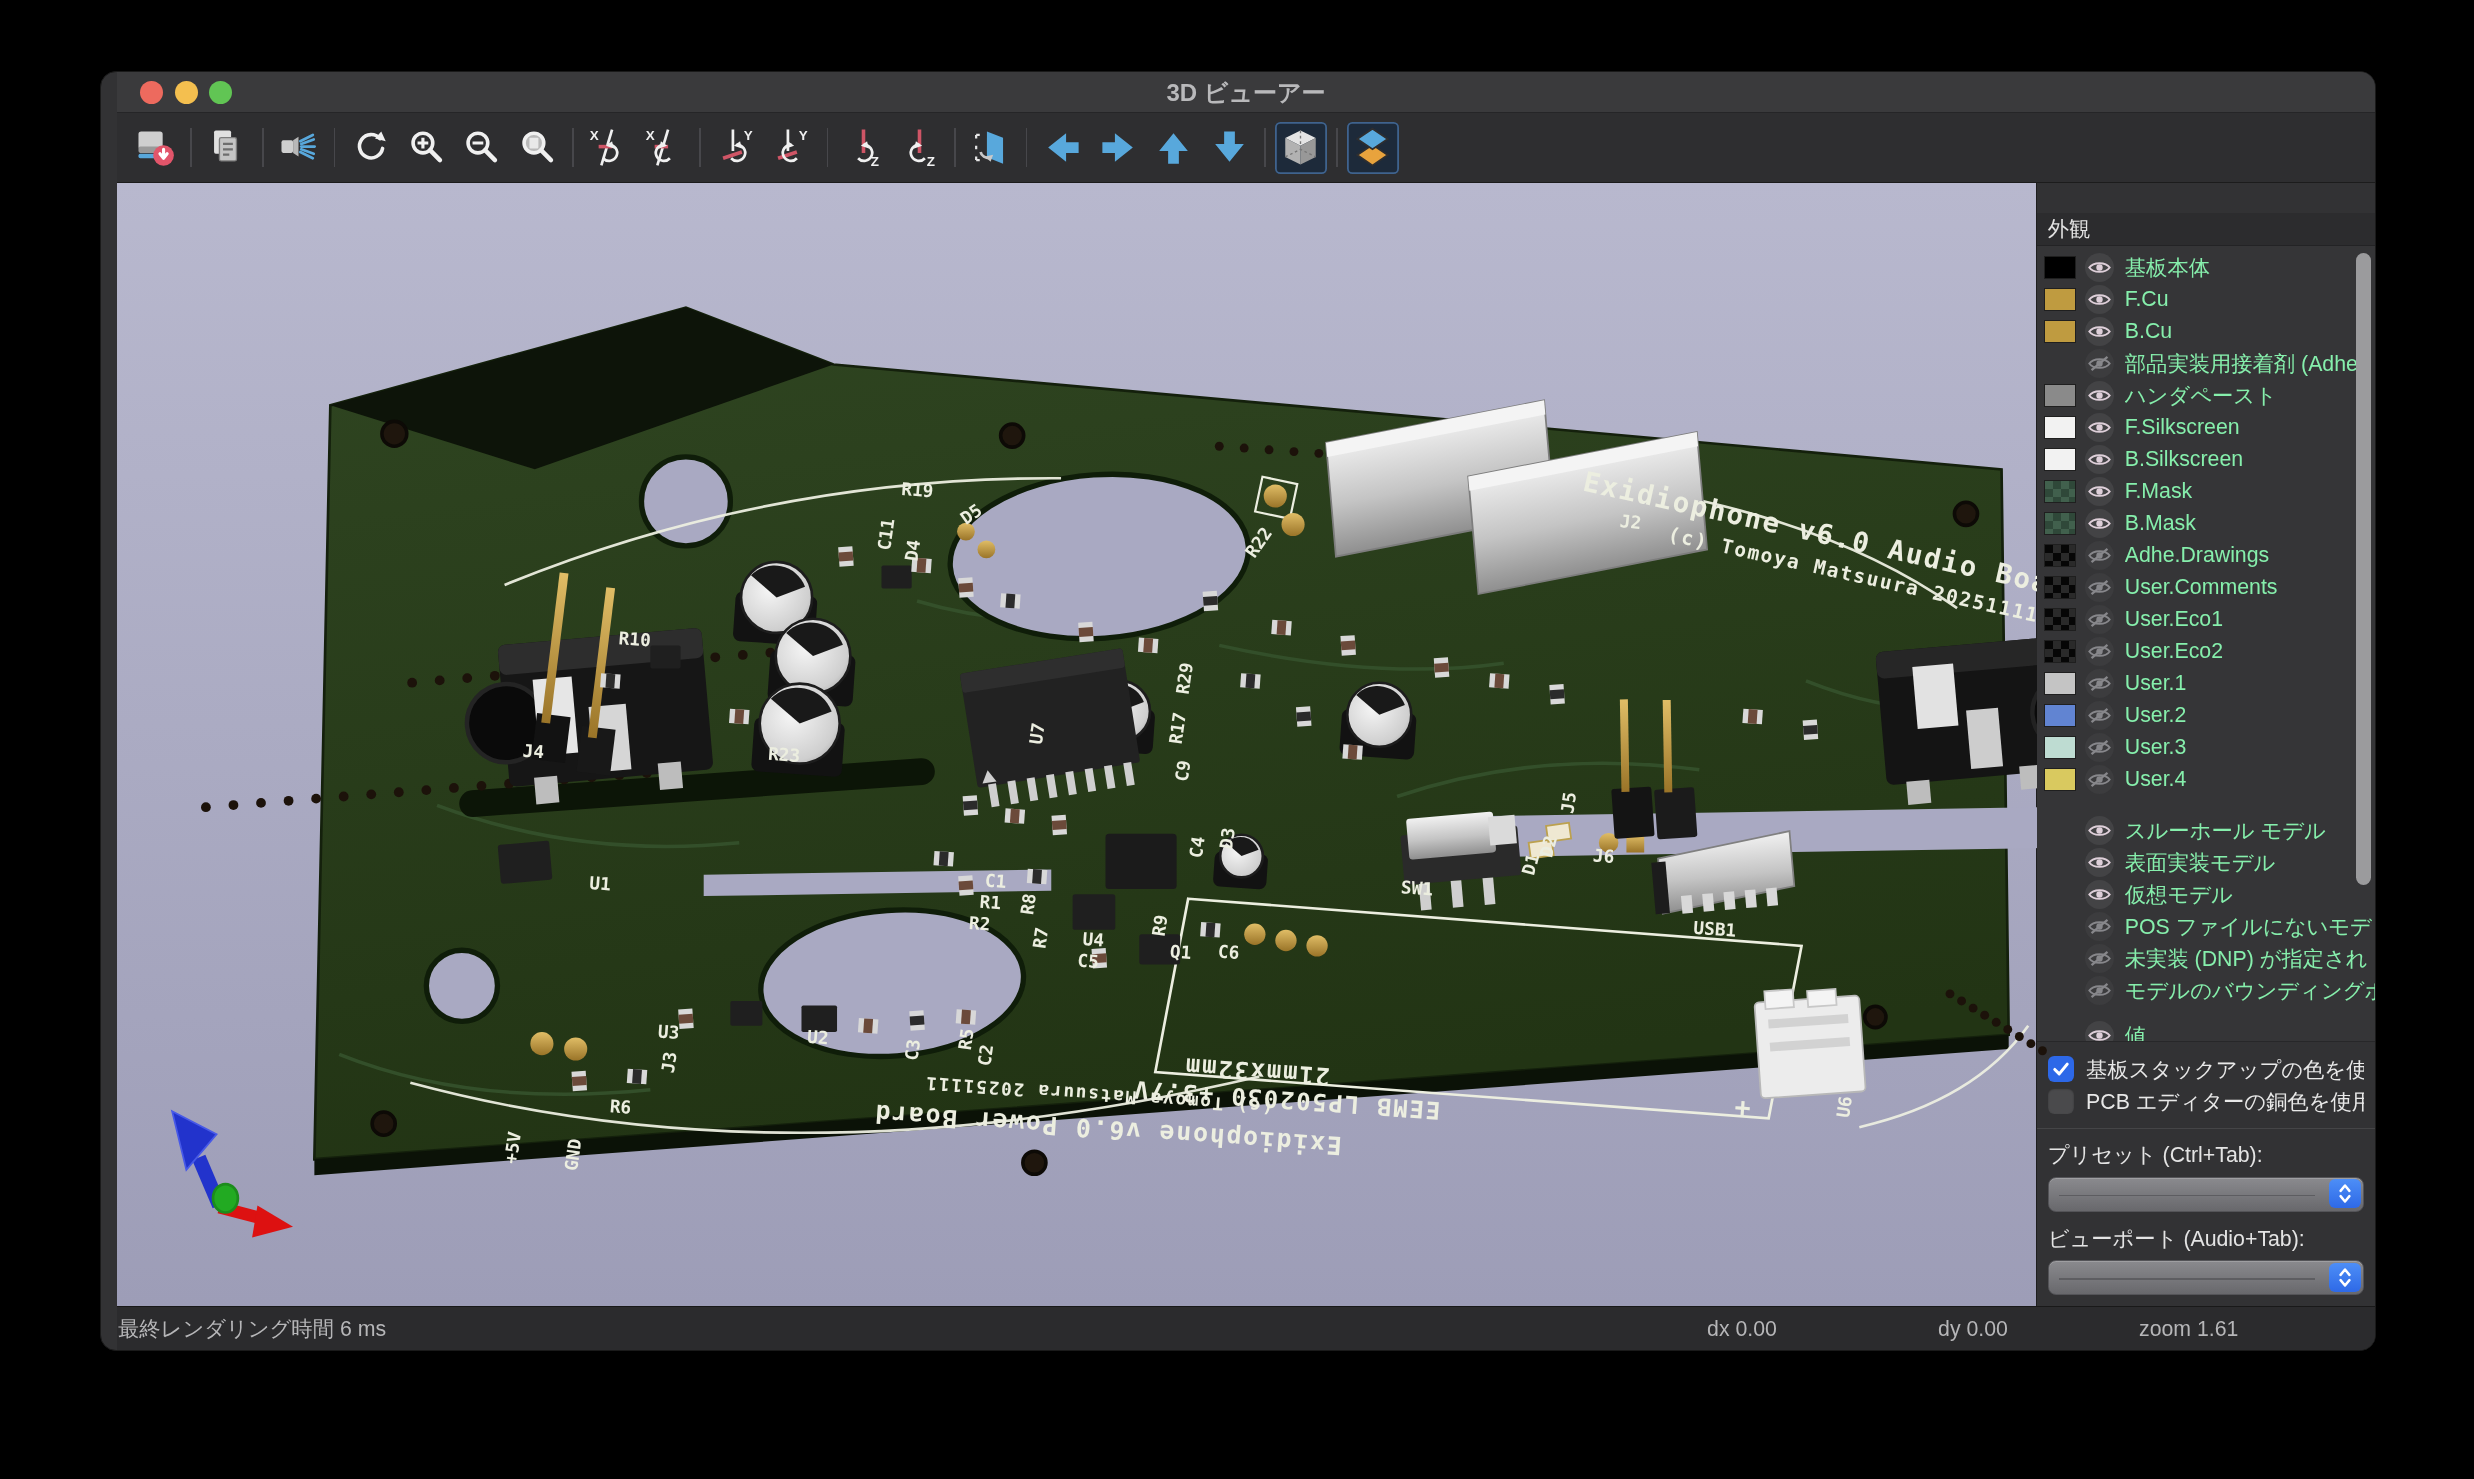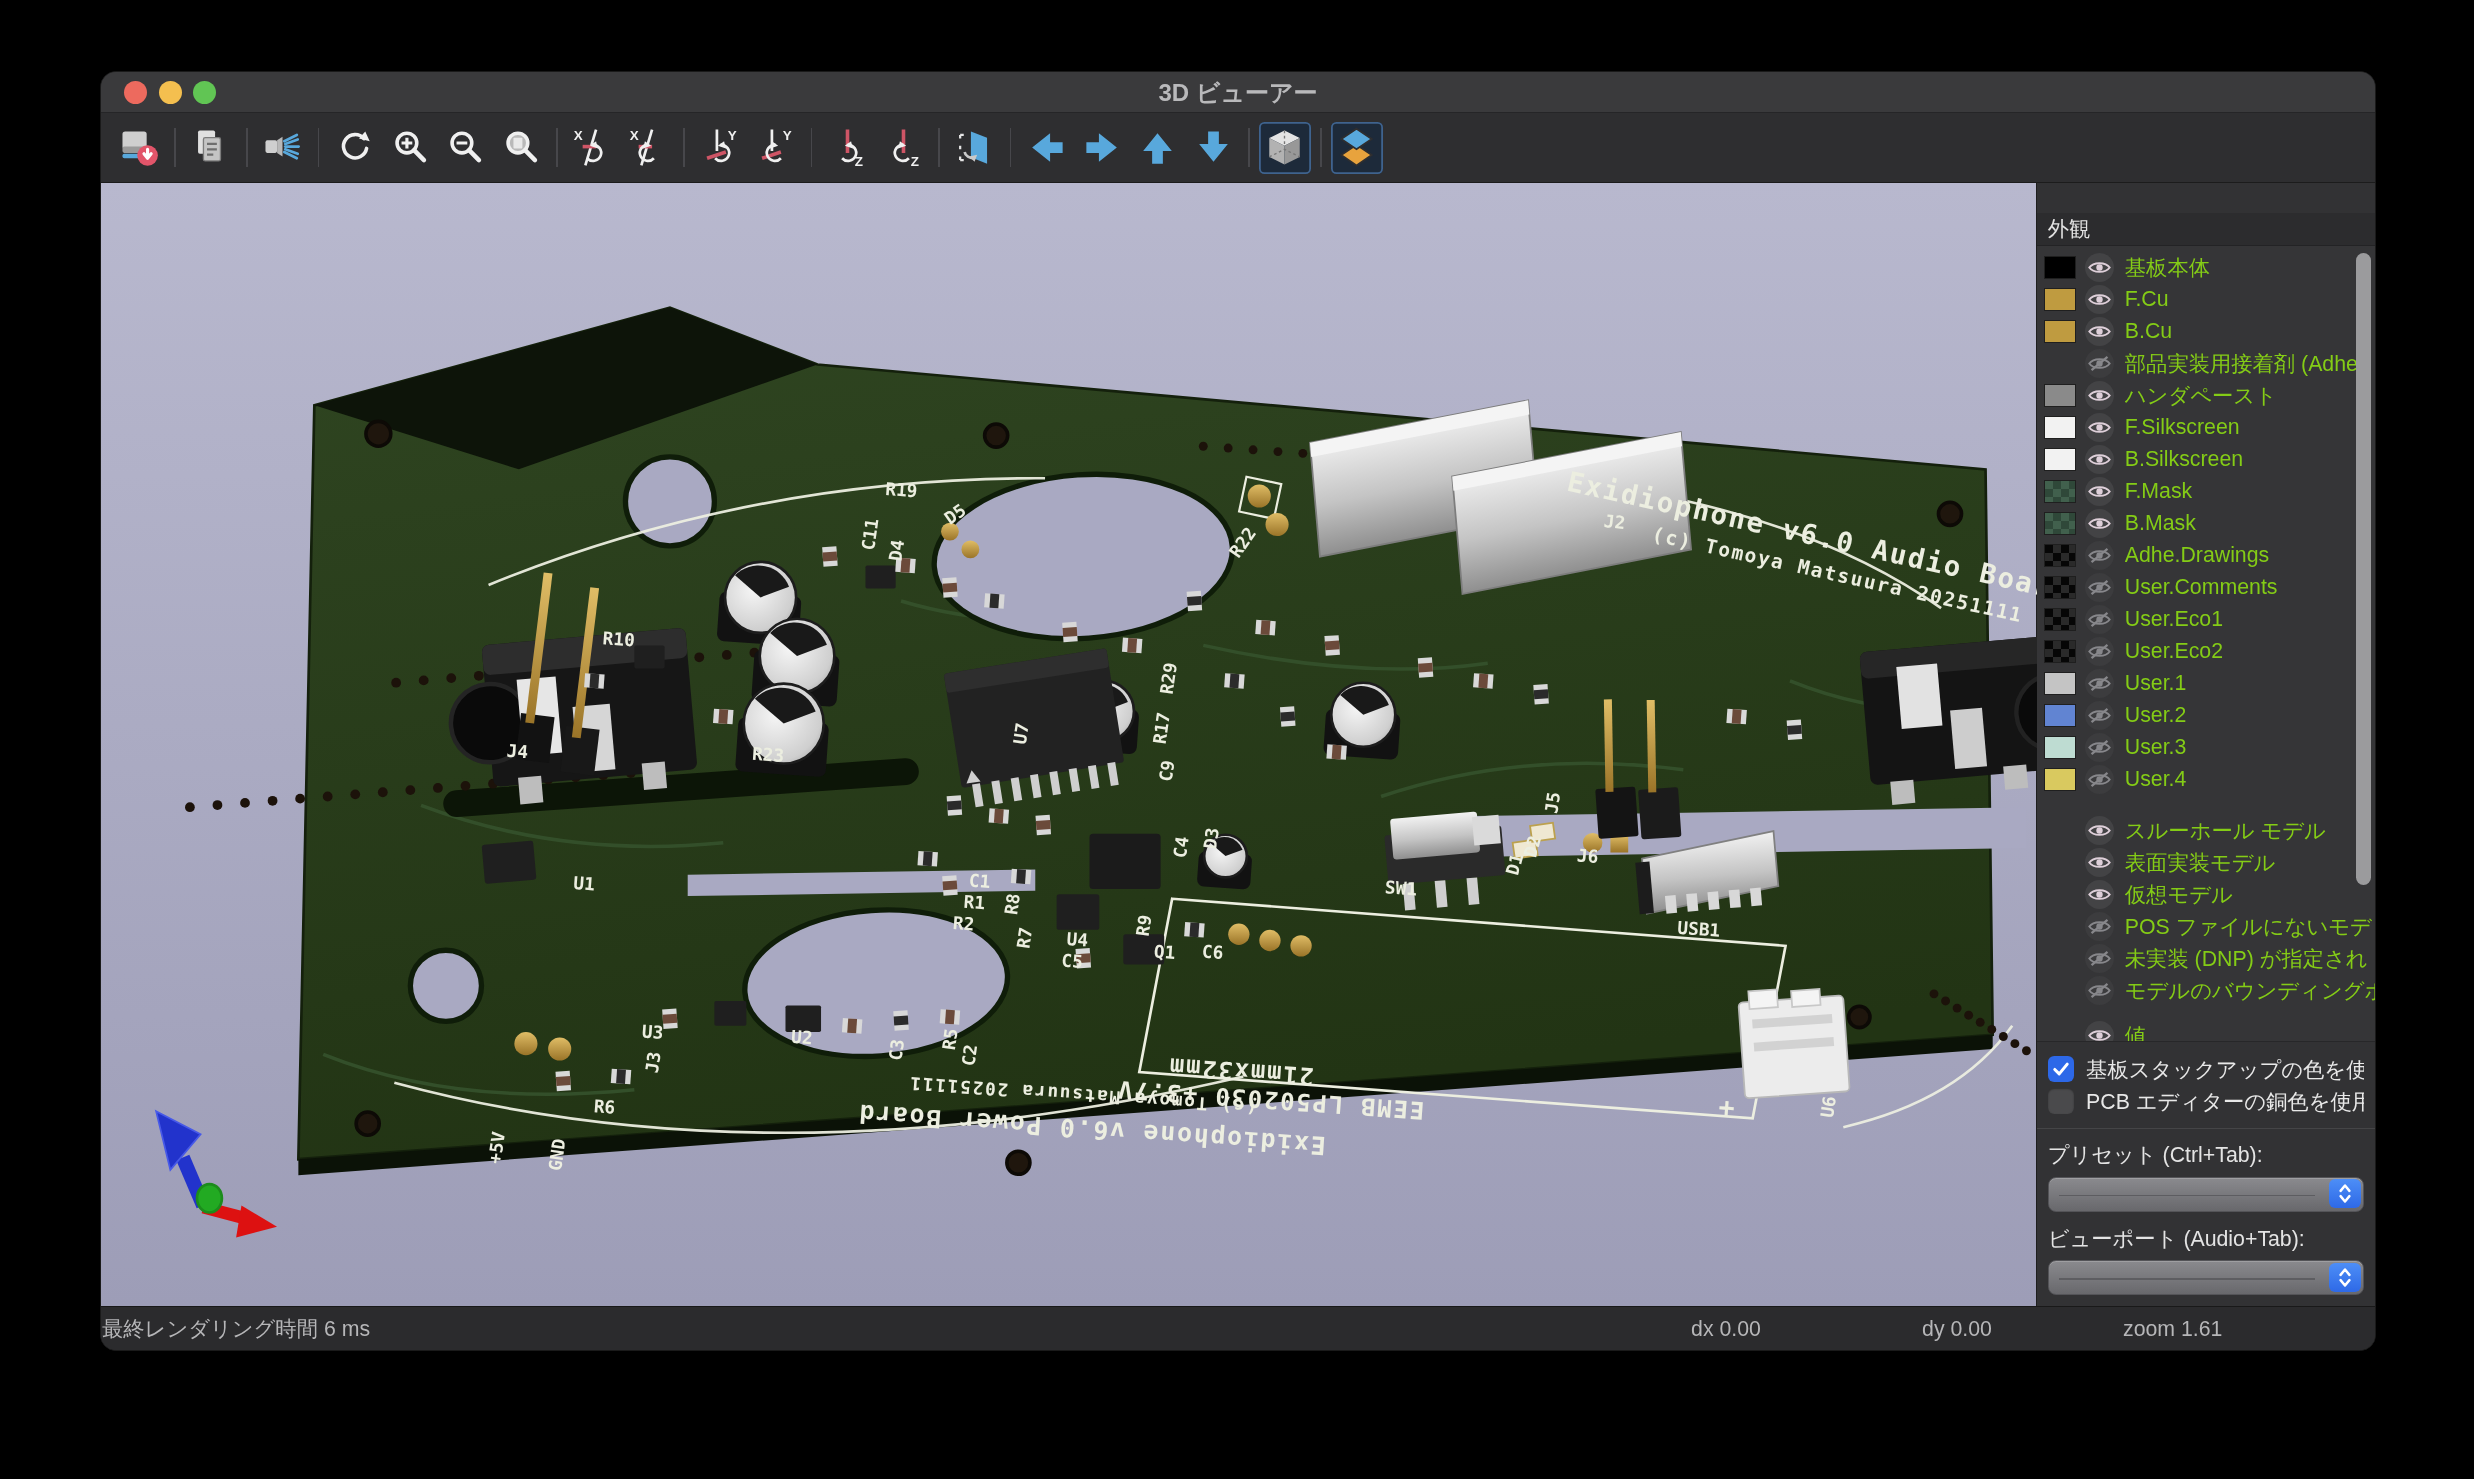--- a/index.html
+++ b/index.html
@@ -1,20 +1,20 @@
 <!DOCTYPE html>
 <html style="font-size:14.2px"><head>
 <meta charset="utf-8">
 <style>
   * { margin:0; padding:0; box-sizing:border-box; }
   html,body { width:2475px; height:1479px; background:#000; overflow:hidden;
     font-family:"Liberation Sans","DejaVu Sans",sans-serif; }
   #window { position:absolute; left:100px; top:71px; width:2276px; height:1280px;
     background:#323234; border-radius:16px; overflow:hidden;
-    border:0.9px solid #1a1a1a; box-shadow:0 36px 107px rgba(0,0,0,.8); }
+    border:0.9px solid #1a1a1a; box-shadow:0 36px 107px rgba(0,0,0,.8);padding-left:16px; }
   
   #titlebar { height:41px; background:#3a3a3c; position:relative;
     border-bottom:0.9px solid #252527; }
   .lights { position:absolute; left:23px; top:9px; display:flex; gap:11.6px; }
   .light { width:23px; height:23px; border-radius:50%; }
   .light.red{ background:#ed6a5e; } .light.yellow{ background:#f4bf4f; } .light.green{ background:#61c554; }
   #title { position:absolute; left:0; right:0; top:0; height:41px; line-height:41px;
     text-align:center; color:#b9b9bb; font-size:24px; font-weight:bold; }
   
   #toolbar { height:70px; background:#2e2e30; border-bottom:0.9px solid #1c1c1c;
@@ -34,21 +34,21 @@
   #side-header { height:33px; background:#2c2c2e; border-bottom:0.9px solid #232325;
     color:#e2e2e2; font-size:21.3px; line-height:32px; padding-left:10.7px;margin-top:30px; }
   #side-list { height:811px; background:#353537; border-bottom:0.9px solid #272729;
     position:relative; overflow:hidden; padding-top:5.3px; }
   .lrow { height:32px; display:flex; align-items:center; padding-left:7.1px; }
   .lrow .swatch { width:32px; height:23px; margin-right:9px; border:0.9px solid #1f1f1f; flex:0 0 auto; }
   .lrow .swatch.none { visibility:hidden; }
   .eye { width:29px; height:29px; border-radius:50%; background:#434345; flex:0 0 auto;
     display:flex; align-items:center; justify-content:center; margin-right:10.7px; }
   .eye.off { background:#3c3c3e; }
-  .lrow .lbl { color:#84cc16; font-size:21.3px; white-space:nowrap; overflow:hidden; }
+  .lrow .lbl { color:#86efac; font-size:21.3px; white-space:nowrap; overflow:hidden; }
   .gap22 { height:19.6px; } .gap14 { height:12.4px; }
   #side-scroll { position:absolute; right:4.4px; top:7.1px; width:15px; height:632px;
     background:#9b9b9d; border-radius:8px; }
   #side-checks { padding:10.7px 10.7px 0 10.7px; }
   .check-row { display:flex; align-items:center; height:32px; }
   .cb { width:26px; height:26px; border-radius:6.2px; margin-right:12.4px; flex:0 0 auto;
     display:flex; align-items:center; justify-content:center; }
   .cb.on { background:#2d68e8; } .cb.off { background:#4a4a4c; box-shadow:inset 0 0.9px 1.8px rgba(0,0,0,.4); }
   .check-row .lbl { color:#e8e8e8; font-size:21.3px; white-space:nowrap; overflow:hidden; }
   .divider { height:0.9px; background:#454547; margin:10.7px 0; }

